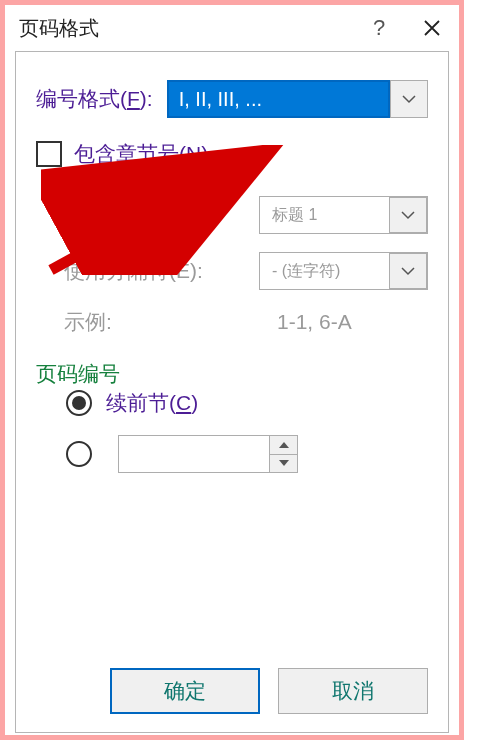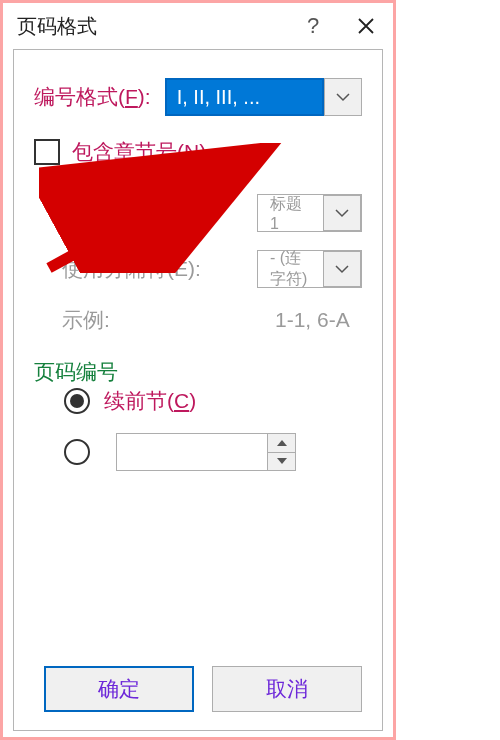--- a/index.html
+++ b/index.html
@@ -1,19 +1,19 @@
 <!DOCTYPE html>
 <html><head>
 <meta charset="utf-8">
 <style>
   * { box-sizing: border-box; font-family: "Microsoft YaHei", "Segoe UI", sans-serif; }
   body { margin: 0; background: #fff; width: 500px; height: 740px; position: relative; }
   .dialog {
-    width: 396px; height: 740px;
-    border: 3px solid #fca5a5;
+    width: 464px; height: 740px;
+    border: 5px solid #fca5a5;
     background: #fff;
     position: relative;
   }
   .titlebar {
     height: 46px;
     display: flex;
     align-items: center;
     padding: 0 0 0 14px;
     font-size: 20px;
     color: #222;
@@ -38,21 +38,21 @@
     height: 46px;
   }
   .body {
     border: 1px solid #b5b5b5;
     margin: 0 10px 10px 10px;
     padding: 28px 20px 18px 20px;
     height: 682px;
     position: relative;
   }
   .row { display: flex; align-items: center; margin-bottom: 22px; }
-  .label { font-size: 21px; color: #be185d; }
+  .label { font-size: 21px; color: #4c1d95; }
   .label .ul { text-decoration: underline; }
   .label.disabled { color: #9a9a9a; }
   .select-format {
     flex: 1;
     margin-left: 14px;
     height: 38px;
     display: flex;
   }
   .select-format .value {
     flex: 1;
@@ -172,21 +172,21 @@
     right: 20px;
     display: flex;
     gap: 18px;
   }
   .btn {
     width: 150px;
     height: 46px;
     border: 1px solid #adadad;
     background: #f0f0f0;
     font-size: 21px;
-    color: #6d28d9;
+    color: #0f766e;
     display: flex;
     align-items: center;
     justify-content: center;
     cursor: pointer;
   }
   .btn.default { border: 2px solid #0067c0; }
   .arrow {
     position: absolute;
     top: 93px;
     left: 25px;

